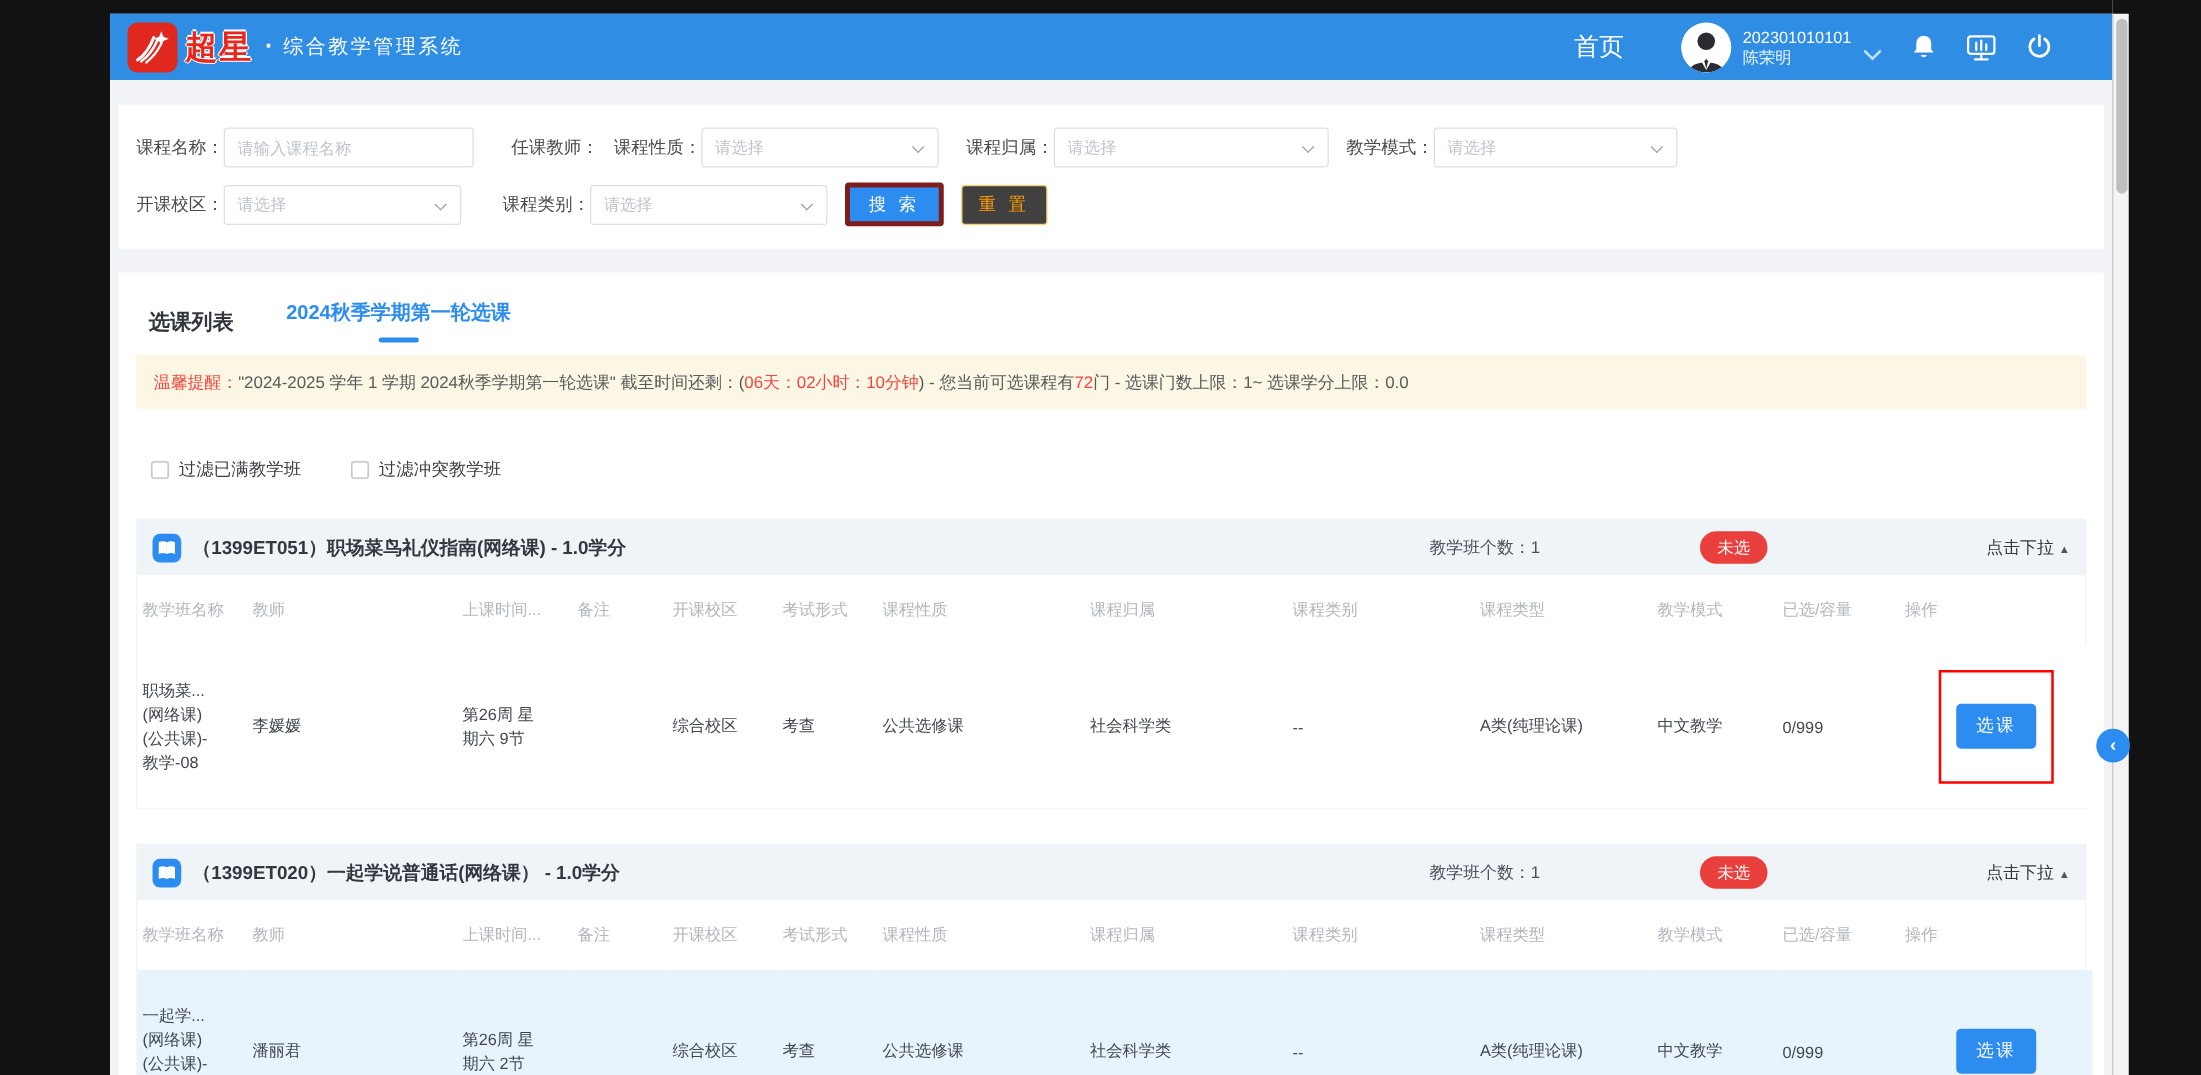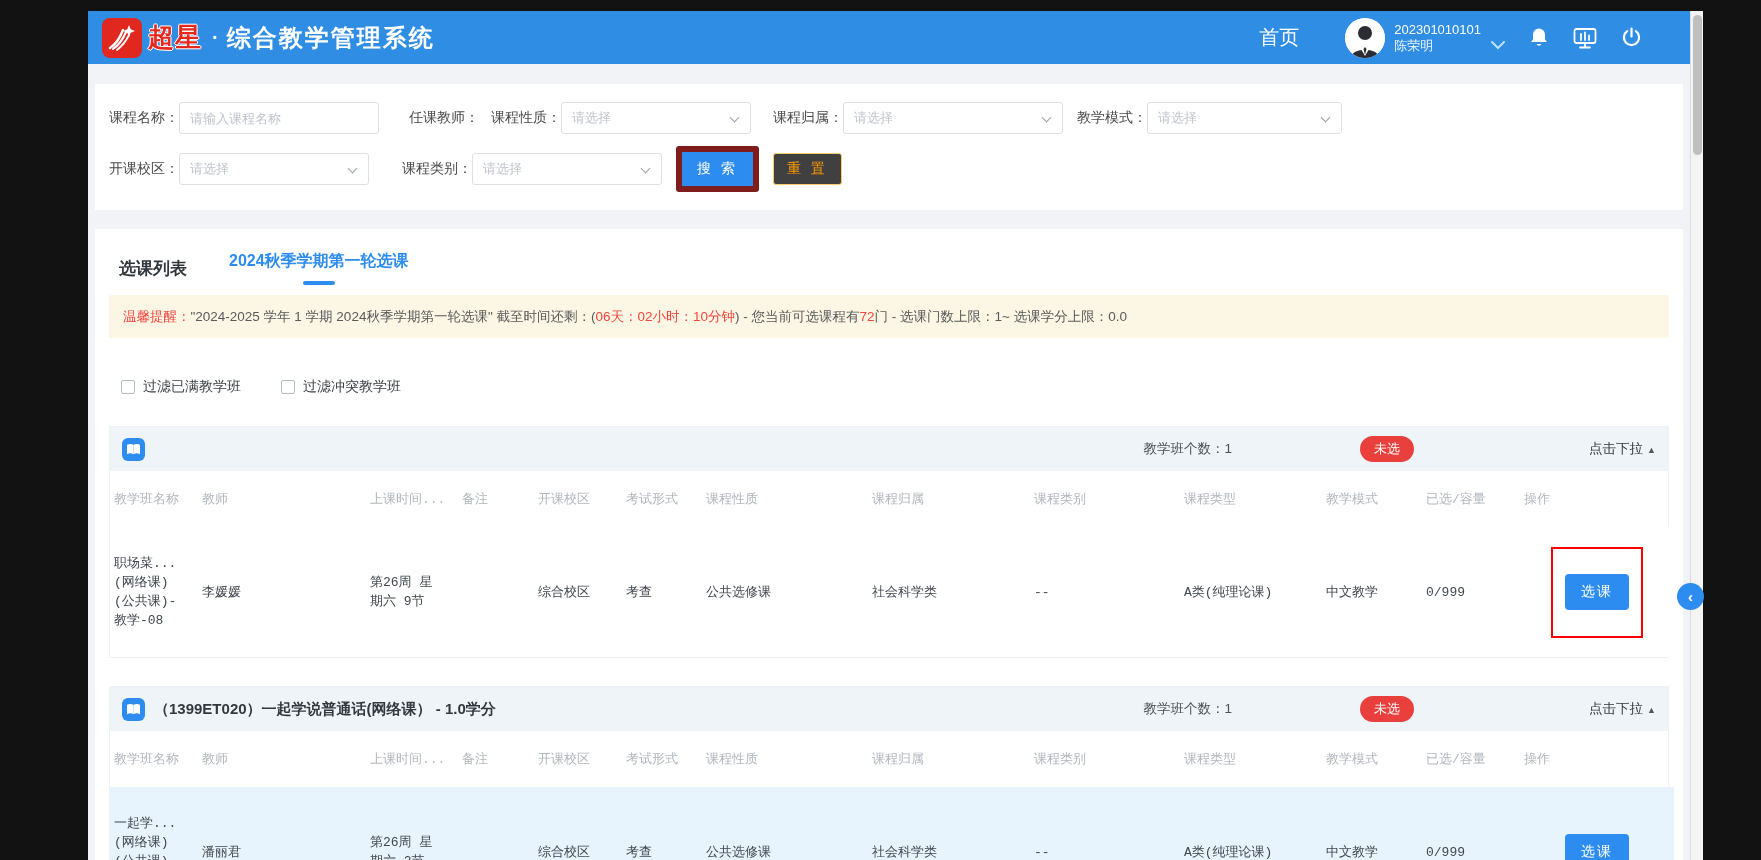--- a/index.html
+++ b/index.html
@@ -7,21 +7,21 @@
     font-family:"Liberation Sans","DejaVu Sans",sans-serif; }
   .page { position:absolute; left:88px; top:0; width:1602px; height:860px; background:#f1f3f6; }
   .top-band { height:11px; background:#121212; }
 
   
   .app-header { height:53px; background:#2f8de4; display:flex; align-items:center; padding:0 48px 0 14px; }
   .logo-box { width:40px; height:40px; background:#e0281e; border-radius:8px; display:flex; align-items:center; justify-content:center; flex:0 0 auto; }
   .logo-cn { font-size:26px; font-weight:bold; color:#e8281c; margin-left:6px; letter-spacing:1px;
     text-shadow:1px 0 0 #fff,-1px 0 0 #fff,0 1px 0 #fff,0 -1px 0 #fff; }
   .logo-dot { color:#fff; font-size:20px; margin:0 8px 0 10px; font-weight:bold; }
-  .sys-name { color:#fff; font-size:24px; font-weight:bold; letter-spacing:2px; }
+  .sys-name { color:#fff; font-size:16px; font-weight:normal; letter-spacing:2px; }
   .hdr-spacer { flex:1; }
   .nav-home { color:#fff; font-size:20px; margin-right:46px; cursor:pointer; }
   .avatar { width:40px; height:40px; border-radius:50%; background:#fff; overflow:hidden; flex:0 0 auto; }
   .user-texts { margin-left:9px; line-height:16px; }
   .user-id { color:#fff; font-size:13px; }
   .user-name { color:#eaf4ff; font-size:13px; }
   .user-caret { margin-left:10px; margin-top:14px; }
   .hdr-icon { margin-left:24px; display:flex; align-items:center; cursor:pointer; }
 
   
@@ -40,21 +40,21 @@
   .f-row + .f-row { margin-top:12px; }
   .f-group { display:flex; align-items:center; }
   .f-label { font-size:14px; color:#4a4a4a; white-space:nowrap; }
   .f-input, .f-select { height:32px; border:1px solid #dcdfe6; border-radius:3px; background:#fff;
     font-size:13px; color:#333; padding:0 10px; font-family:inherit; }
   .f-input::placeholder { color:#bfc4cc; }
   .f-select { position:relative; display:flex; align-items:center; color:#bfc4cc; }
   .caret { position:absolute; right:12px; top:11px; width:7px; height:7px;
     border-right:1.6px solid #97a0ab; border-bottom:1.6px solid #97a0ab; transform:rotate(45deg); }
   .w200{width:200px;} .w190{width:190px;} .w220{width:220px;} .w195{width:195px;}
-  .btn-search { height:46px; padding:0 15px; background:#2d8cf0; border:6px solid #7f1d1d; border-radius:3px;
+  .btn-search { height:35px; padding:0 15px; background:#2d8cf0; border:4px solid #7f1d1d; border-radius:3px;
     color:#fff; font-size:14px; letter-spacing:3px; cursor:pointer; font-family:inherit; }
   .btn-reset { height:32px; padding:0 13px; background:#404040; border:1px solid #ffcc66; border-radius:3px;
     color:#ff9c00; font-size:14px; letter-spacing:3px; margin-left:14px; cursor:pointer; font-family:inherit; }
 
   
   .tabs-row { display:flex; align-items:center; padding:8px 0 0 10px; }
   .list-title { font-size:17px; font-weight:bold; color:#32373d; }
   .tab-active-wrap { margin-left:42px; text-align:center; }
   .tab-active { font-size:16px; font-weight:bold; color:#2d8cf0; cursor:pointer; display:inline-block; padding-bottom:9px; }
   .tab-underline { width:32px; height:4px; background:#2d8cf0; border-radius:2px; margin:0 auto; }
@@ -74,21 +74,21 @@
   .course-card + .course-card { margin-top:28px; }
   .course-head { height:44px; background:#eff4f9; display:flex; align-items:center; padding:0 12px; }
   .book-icon { width:23px; height:23px; border-radius:6px; background:#2d8cf0; display:flex; align-items:center; justify-content:center; flex:0 0 auto; }
   .course-title { font-size:15px; font-weight:bold; color:#33383e; margin-left:9px; }
   .head-spacer { flex:1; }
   .class-count { font-size:13.5px; color:#4b5157; }
   .status-pill { margin-left:128px; background:#e9403d; color:#fff; font-size:13px; padding:4px 14px; border-radius:13px; }
   .dropdown-toggle { margin-left:175px; font-size:13.5px; color:#33383e; cursor:pointer; white-space:nowrap; }
   .dropdown-toggle .tri { font-size:9px; color:#555; margin-left:4px; }
 
-  table.course-table { width:1564px; margin:0 auto; border-collapse:collapse; table-layout:fixed;font-family:Liberation Mono, monospace; }
+  table.course-table { width:1564px; margin:0 auto; border-collapse:collapse; table-layout:fixed; }
   .course-table th { font-size:13px; font-weight:normal; color:#b1b6bd; text-align:left; height:56px; padding:0 4px; vertical-align:middle; }
   .course-table td { font-size:13px; color:#41474f; text-align:left; padding:0 4px; vertical-align:middle; }
   .row-normal td { height:130px; background:#fff; }
   .row-highlight td { height:130px; background:#e8f4fd; }
   .cell-pre { white-space:pre-line; line-height:19px; }
   .td-action { text-align:center !important; }
   .action-wrap { position:relative; display:inline-block; }
   .btn-select { width:64px; height:36px; background:#2d8cf0; border:none; border-radius:4px; color:#fff; font-size:14px; letter-spacing:2px; cursor:pointer; font-family:inherit; }
   .red-annotation { position:absolute; left:-14px; top:-27px; width:92px; height:91px; border:2px solid #f00; pointer-events:none; }
 </style>
@@ -228,20 +228,21 @@
     </div>
 
     <div class="course-card">
       <div class="course-head">
         <span class="book-icon">
           <svg width="15" height="13" viewBox="0 0 16 14">
             <path d="M1 2 C3.3 0.8, 5.7 0.8, 8 2 v10 C5.7 10.8, 3.3 10.8, 1 12 Z" fill="#fff"></path>
             <path d="M8 2 C10.3 0.8, 12.7 0.8, 15 2 v10 C12.7 10.8, 10.3 10.8, 8 12 Z" fill="#fff"></path>
           </svg>
         </span>
+        <span class="course-title">（1399ET051）职场菜鸟礼仪指南(网络课) - 1.0学分</span>
         <div class="head-spacer"></div>
         <span class="class-count">教学班个数：1</span>
         <span class="status-pill">未选</span>
         <span class="dropdown-toggle"><span>点击下拉</span><span class="tri">▲</span></span>
       </div>
       <table class="course-table">
         <colgroup>
           <col style="width:88px">
             <col style="width:168px">
             <col style="width:92px">

